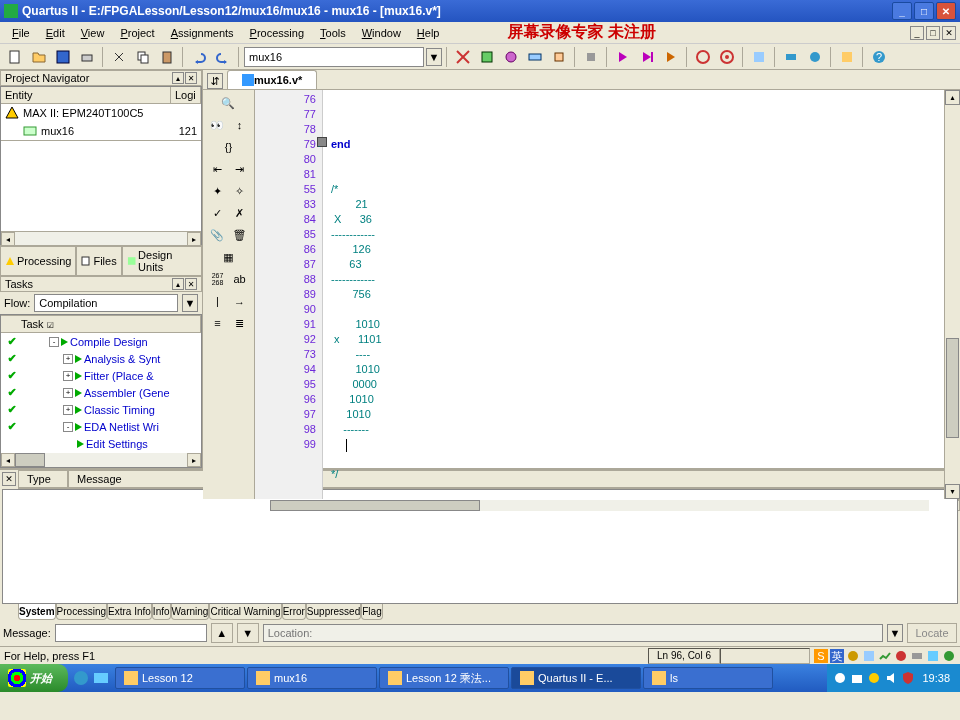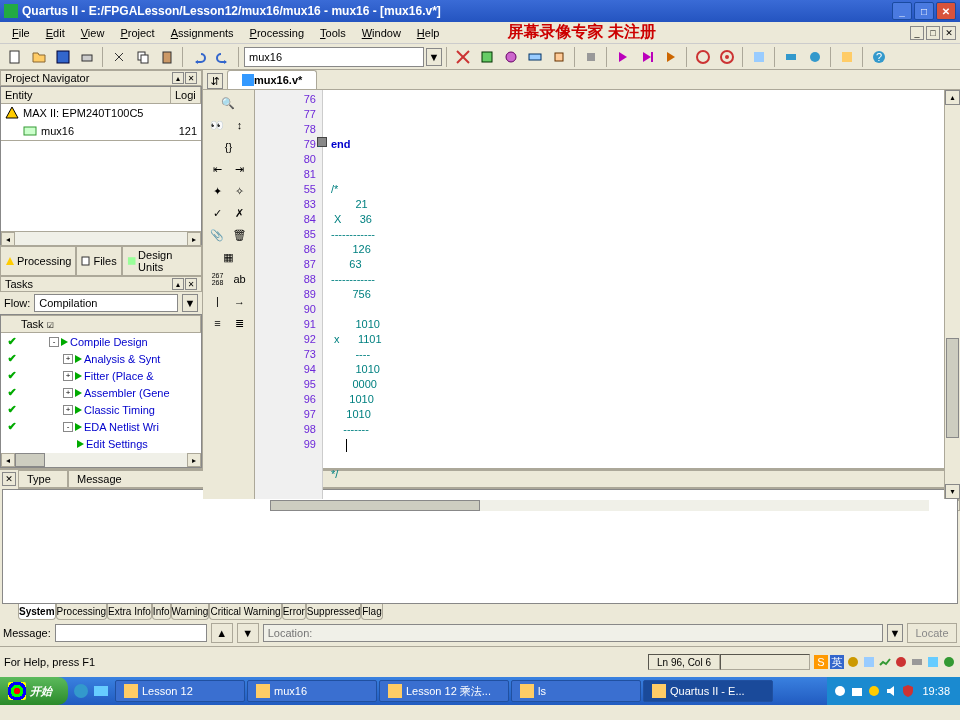--- a/index.html
+++ b/index.html
@@ -80,21 +80,21 @@
 .msg-hcell { padding: 2px 8px; border: 1px solid #aca899; background: #ece9d8; }
 .msg-body { flex: 1; background: white; border: 1px solid #888; margin: 0 2px; }
 .msg-tabs { display: flex; background: #ece9d8; padding-left: 18px; }
 .mtab { padding: 2px 0; border: 1px solid #aca899; border-top: none; background: #ece9d8; font-size: 10px; border-radius: 0 0 4px 4px; }
 .mtab.active { background: white; font-weight: bold; }
 .msg-input-row { display: flex; align-items: center; padding: 3px; gap: 4px; }
 .msg-input { flex: 0 0 130px; height: 18px; border: 1px solid #888; background: white; padding: 0 4px; }
 .msg-nav-btn { width: 22px; height: 20px; border: 1px solid #aca899; background: #ece9d8; display:flex; align-items:center; justify-content:center; }
 .loc-input { flex: 1; height: 18px; border: 1px solid #888; background: #f0f0e8; padding: 0 4px; color:#888; }
 .loc-btn { width: 50px; height: 20px; border: 1px solid #aca899; background: #ece9d8; color:#888; }
-.statusbar { height: 31px; background: #ece9d8; border-top: 1px solid #aca899; display: flex; align-items: center; padding: 0 4px; }
+.statusbar { height: 18px; background: #ece9d8; border-top: 1px solid #aca899; display: flex; align-items: center; padding: 0 4px; }
 .status-cell { padding: 0 8px; border: 1px inset #aca899; height: 16px; display:flex; align-items:center; font-size:10px; }
 .status-spacer { flex: 1; }
 .tray { display: flex; align-items: center; gap: 2px; margin-left: 4px; }
 .tray-icon { width: 14px; height: 14px; }
 .taskbar { height: 28px; background: linear-gradient(#3a81e0,#215bc0); display: flex; align-items: center; }
 .start-btn { height: 28px; padding: 0 16px 0 8px; background: linear-gradient(#5cba5c,#2a8a2a); color: white; font-weight: bold; display: flex; align-items: center; gap: 4px; border-radius: 0 10px 10px 0; font-family: SimSun, sans-serif; font-size: 14px; font-style: italic; }
 .start-icon { width: 18px; height: 18px; background: radial-gradient(circle, #f00 0 25%, #0f0 25% 50%, #00f 50% 75%, #ff0 75%); border-radius: 2px; }
 .ql { display: flex; gap: 2px; padding: 0 4px; }
 .ql-icon { width: 18px; height: 18px; }
 .task-btn { height: 22px; padding: 0 8px; background: #3a6fd0; border: 1px solid #2050a0; color: white; display: flex; align-items: center; gap: 4px; margin: 0 1px; min-width: 130px; border-radius: 2px; }
@@ -612,28 +612,28 @@
         <span>Lesson 12</span>
       </div>
       <div class="task-btn">
         <div class="task-btn-icon"></div>
         <span>mux16</span>
       </div>
       <div class="task-btn">
         <div class="task-btn-icon"></div>
         <span>Lesson 12 乘法...</span>
       </div>
+      <div class="task-btn active">
+        <div class="task-btn-icon"></div>
+        <span>Quartus II - E...</span>
+      </div>
       <div class="task-btn">
         <div class="task-btn-icon"></div>
         <span>ls</span>
       </div>
-      <div class="task-btn active">
-        <div class="task-btn-icon"></div>
-        <span>Quartus II - E...</span>
-      </div>
     </div>
   <div class="systray">
     <svg class="systray-icon" viewBox="0 0 14 14">
         <circle cx="7" cy="7" r="5" fill="#fff"></circle>
       </svg>
     <svg class="systray-icon" viewBox="0 0 14 14">
         <rect x="2" y="4" width="10" height="8" fill="#fff"></rect>
       </svg>
     <svg class="systray-icon" viewBox="0 0 14 14">
         <circle cx="7" cy="7" r="5" fill="#fc0"></circle>

